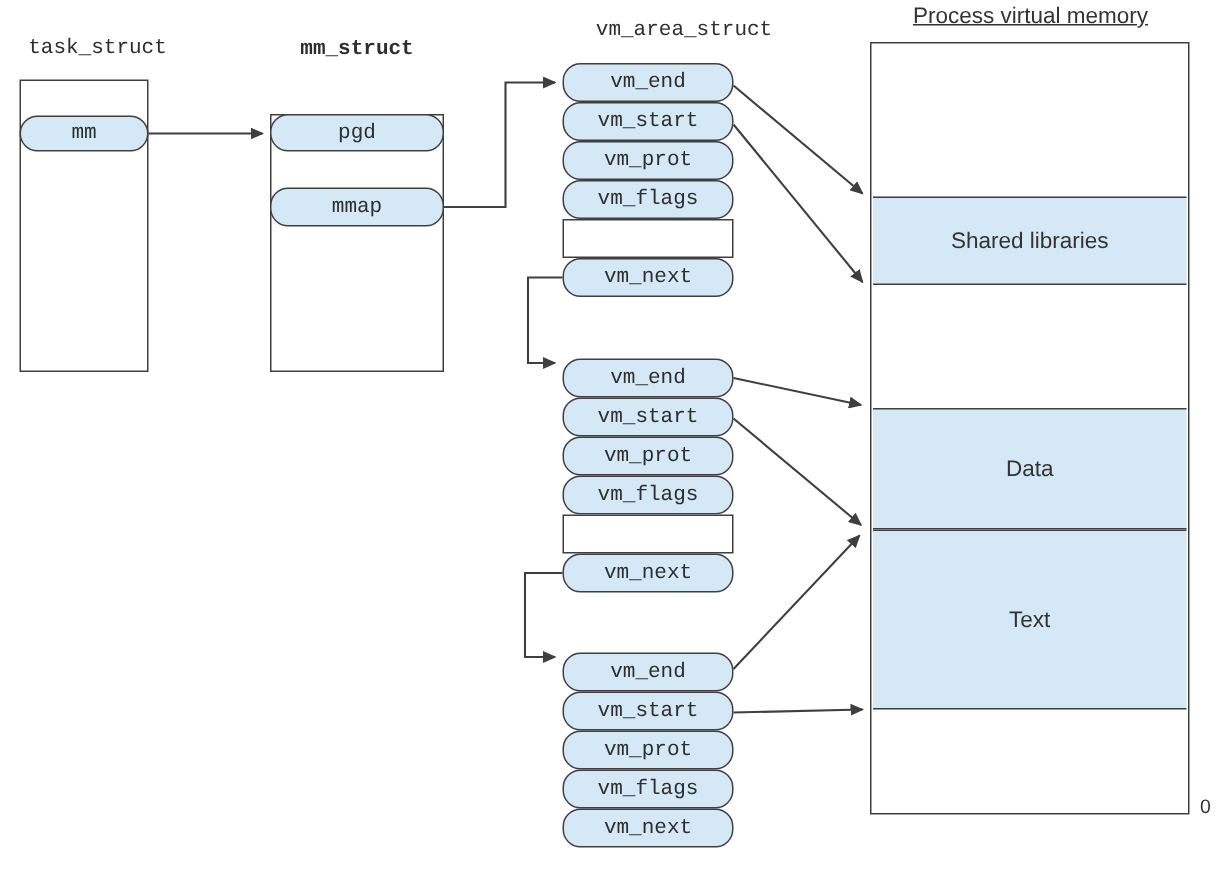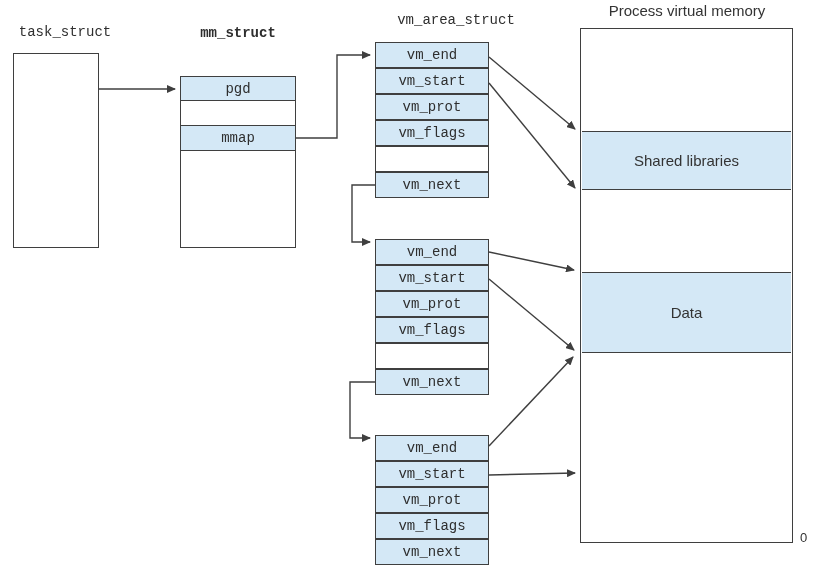--- a/index.html
+++ b/index.html
@@ -28,21 +28,21 @@
     border:1.4px solid var(--border);
     display:flex;
     align-items:center;
     justify-content:center;
     font-family:"Liberation Mono","DejaVu Sans Mono",monospace;
     font-size:14px;
     color:var(--mono-text);
     background:#ffffff;
     white-space:nowrap;
   }
-  .cell.blue{background:var(--fill);}
+  .cell.blue{background:var(--fill);border-radius:12px;}
   .region{
     position:absolute;
     box-sizing:border-box;
     border-top:1.6px solid var(--border);
     border-bottom:1.6px solid var(--border);
     display:flex;
     align-items:center;
     justify-content:center;
     font-size:15px;
     color:var(--sans-text);
@@ -74,20 +74,21 @@
     pointer-events:none;
   }
 </style>
 </head>
 <body>
 
 <div id="canvas">
 
   <div class="title-mono" style="left:65px;top:24px;">task_struct</div>
   <div class="box" style="left:13px;top:53px;width:86px;height:195px;"></div>
+  <div class="cell blue" style="left:13px;top:77px;width:86px;height:24px;">mm</div>
 
   <div class="title-mono" style="left:238px;top:25px;font-weight:bold;">mm_struct</div>
   <div class="box" style="left:180px;top:76px;width:116px;height:172px;"></div>
   <div class="cell blue" style="left:180px;top:76px;width:116px;height:25px;">pgd</div>
   <div class="cell blue" style="left:180px;top:125px;width:116px;height:26px;">mmap</div>
 
   <div class="title-mono" style="left:456px;top:12px;">vm_area_struct</div>
 
   <div class="cell blue" style="left:375px;top:42px;width:114px;height:26px;">vm_end</div>
   <div class="cell blue" style="left:375px;top:68px;width:114px;height:26px;">vm_start</div>
@@ -102,24 +103,25 @@
   <div class="cell blue" style="left:375px;top:317px;width:114px;height:26px;">vm_flags</div>
   <div class="cell" style="left:375px;top:343px;width:114px;height:26px;"></div>
   <div class="cell blue" style="left:375px;top:369px;width:114px;height:26px;">vm_next</div>
 
   <div class="cell blue" style="left:375px;top:435px;width:114px;height:26px;">vm_end</div>
   <div class="cell blue" style="left:375px;top:461px;width:114px;height:26px;">vm_start</div>
   <div class="cell blue" style="left:375px;top:487px;width:114px;height:26px;">vm_prot</div>
   <div class="cell blue" style="left:375px;top:513px;width:114px;height:26px;">vm_flags</div>
   <div class="cell blue" style="left:375px;top:539px;width:114px;height:26px;">vm_next</div>
 
-  <div class="title-sans" style="left:687px;top:2px;">Process virtual memory</div>
+  <div class="title-sans" style="left:687px;top:2px;text-decoration:underline;">Process virtual memory</div>
   <div class="box" style="left:580px;top:28px;width:213px;height:515px;"></div>
   <div class="region" style="left:582px;top:272px;width:209px;height:81px;">Data</div>
   <div class="region" style="left:582px;top:131px;width:209px;height:59px;">Shared libraries</div>
+  <div class="region" style="left:582px;top:353px;width:209px;height:120px;">Text</div>
   <div class="zero-label" style="left:800px;top:530px;">0</div>
 
   <svg class="arrows" width="817" height="579" viewBox="0 0 817 579">
     <defs>
       <marker id="ah" markerWidth="10" markerHeight="8" refX="8" refY="4" orient="auto" markerUnits="userSpaceOnUse">
         <path d="M0,0 L9,4 L0,8 z" fill="#3f3f3f"></path>
       </marker>
     </defs>
     <g stroke="#3f3f3f" stroke-width="1.4" fill="none">
       <path d="M99,89 H175" marker-end="url(#ah)"></path>

